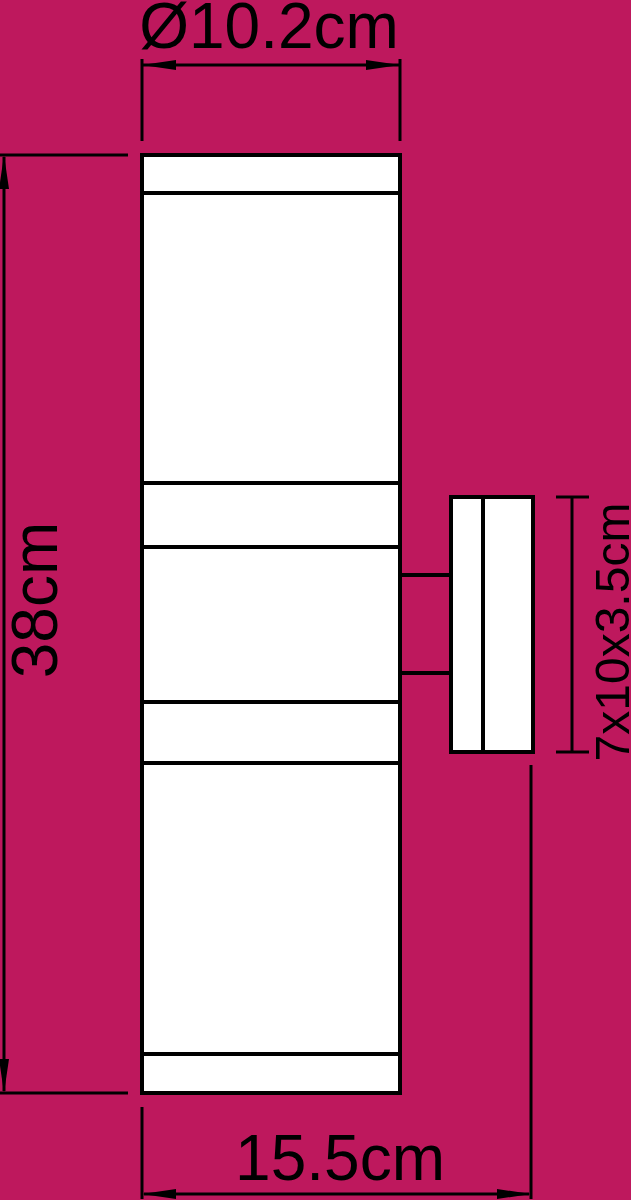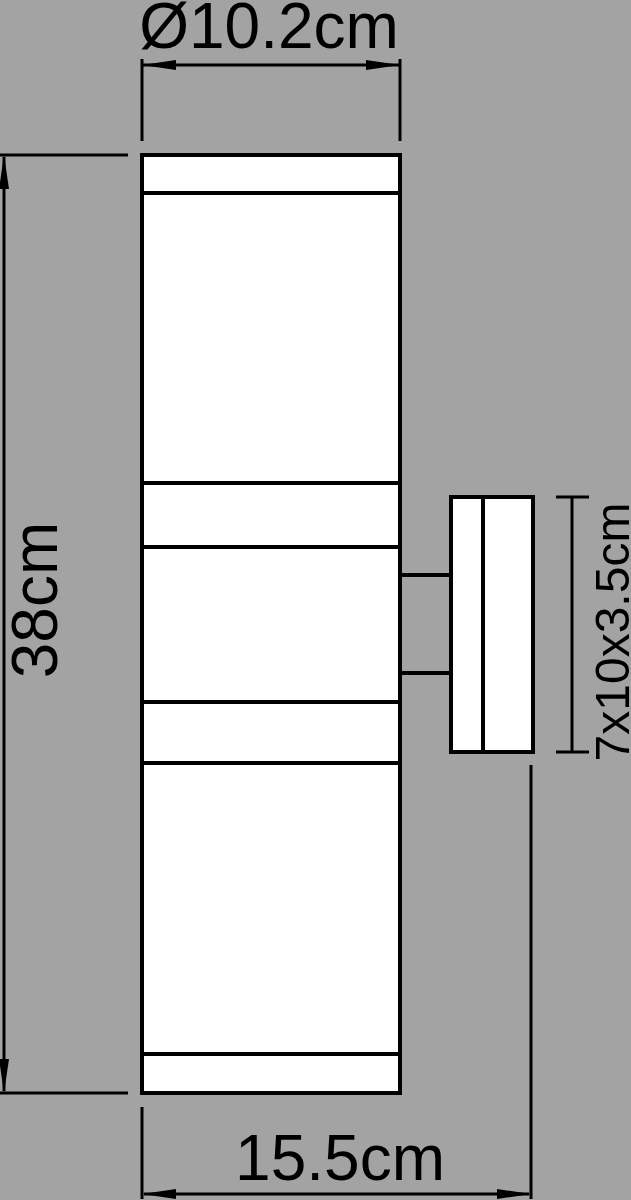--- a/index.html
+++ b/index.html
@@ -1,20 +1,20 @@
 <!DOCTYPE html>
 <html><head>
 <meta charset="utf-8">
 <style>
   html, body { margin: 0; padding: 0; background: #ffffff; }
   #canvas {
     position: relative;
     width: 631px;
     height: 1200px;
-    background: #a3a3a3;
+    background: #be185d;
     overflow: hidden;
   }
   #drawing { position: absolute; left: 0; top: 0; }
   .obj-line   { stroke: #000000; stroke-width: 4; fill: none; }
   .obj-fill   { stroke: #000000; stroke-width: 4; fill: #ffffff; }
   .dim-line   { stroke: #000000; stroke-width: 3; fill: none; }
   .dim-arrow  { fill: #000000; stroke: none; }
   .dim-text {
     font-family: "Liberation Sans", "DejaVu Sans", sans-serif;
     font-size: 64px;

